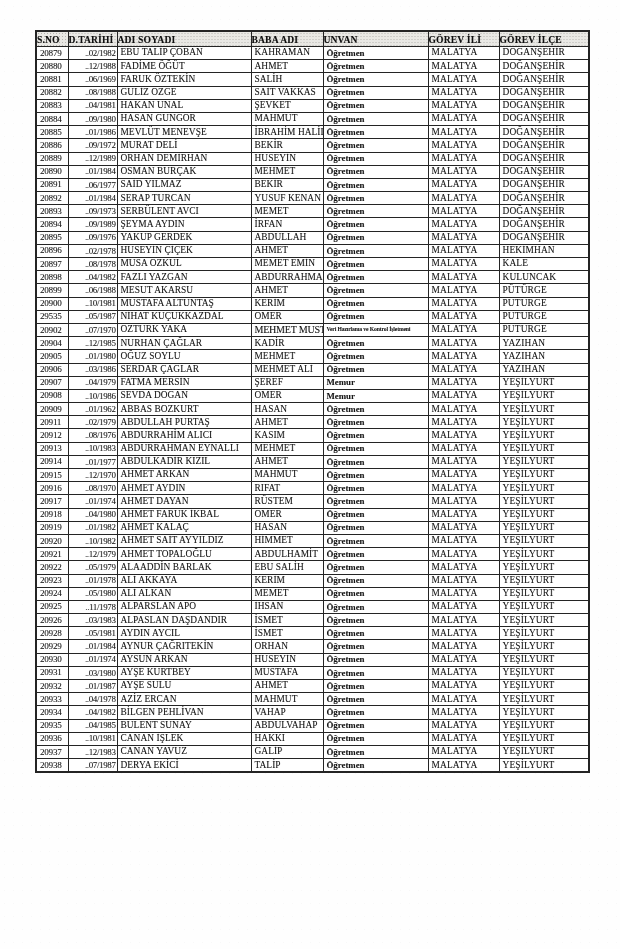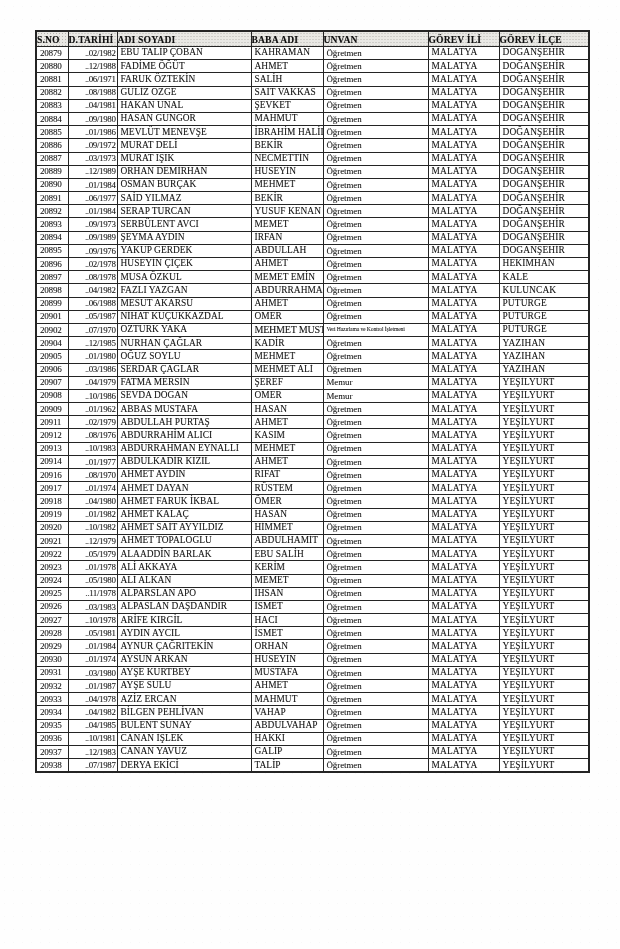--- a/index.html
+++ b/index.html
@@ -49,21 +49,21 @@
     padding:0 1px 0 3px;
     color:#161616;
     white-space:nowrap;
     overflow:hidden;
     line-height:1;
     text-shadow:0.3px 0.3px 0 rgba(25,25,25,0.3);
   }
   td.c0{font-size:9px;letter-spacing:-0.2px;margin-left:11px;}
   td.c1{font-size:8.8px;letter-spacing:-0.3px;text-align:right;}
   td.c2,td.c3{letter-spacing:0.1px;}
-  td.c4{font-size:8.8px;}
+  td.c4{font-size:8.8px;font-weight:bold;}
   td.c5,td.c6{letter-spacing:0.2px;}
   td.tiny{font-size:5.6px;letter-spacing:-0.1px;}
   td.snug{font-size:10px;letter-spacing:-0.2px;}
 </style>
 </head>
 <body>
 
 <div class="page">
   <table class="doc">
     <colgroup>
@@ -100,21 +100,21 @@
           <td class="c0">20880</td>
           <td class="c1">..12/1988</td>
           <td class="c2">FADİME ÖĞÜT</td>
           <td class="c3">AHMET</td>
           <td class="c4">Öğretmen</td>
           <td class="c5">MALATYA</td>
           <td class="c6">DOĞANŞEHİR</td>
         </tr>
         <tr>
           <td class="c0">20881</td>
-          <td class="c1">..06/1971</td>
+          <td class="c1">..06/1969</td>
           <td class="c2">FARUK ÖZTEKİN</td>
           <td class="c3">SALİH</td>
           <td class="c4">Öğretmen</td>
           <td class="c5">MALATYA</td>
           <td class="c6">DOĞANŞEHİR</td>
         </tr>
         <tr>
           <td class="c0">20882</td>
           <td class="c1">..08/1988</td>
           <td class="c2">GÜLİZ ÖZGE</td>
@@ -153,29 +153,20 @@
         <tr>
           <td class="c0">20886</td>
           <td class="c1">..09/1972</td>
           <td class="c2">MURAT DELİ</td>
           <td class="c3">BEKİR</td>
           <td class="c4">Öğretmen</td>
           <td class="c5">MALATYA</td>
           <td class="c6">DOĞANŞEHİR</td>
         </tr>
         <tr>
-          <td class="c0">20887</td>
-          <td class="c1">..03/1973</td>
-          <td class="c2">MURAT IŞIK</td>
-          <td class="c3">NECMETTİN</td>
-          <td class="c4">Öğretmen</td>
-          <td class="c5">MALATYA</td>
-          <td class="c6">DOĞANŞEHİR</td>
-        </tr>
-        <tr>
           <td class="c0">20889</td>
           <td class="c1">..12/1989</td>
           <td class="c2">ORHAN DEMİRHAN</td>
           <td class="c3">HÜSEYİN</td>
           <td class="c4">Öğretmen</td>
           <td class="c5">MALATYA</td>
           <td class="c6">DOĞANŞEHİR</td>
         </tr>
         <tr>
           <td class="c0">20890</td>
@@ -261,21 +252,30 @@
         <tr>
           <td class="c0">20899</td>
           <td class="c1">..06/1988</td>
           <td class="c2">MESUT AKARSU</td>
           <td class="c3">AHMET</td>
           <td class="c4">Öğretmen</td>
           <td class="c5">MALATYA</td>
           <td class="c6">PÜTÜRGE</td>
         </tr>
         <tr>
-          <td class="c0">20901</td>
+          <td class="c0">20900</td>
+          <td class="c1">..10/1981</td>
+          <td class="c2">MUSTAFA ALTUNTAŞ</td>
+          <td class="c3">KERİM</td>
+          <td class="c4">Öğretmen</td>
+          <td class="c5">MALATYA</td>
+          <td class="c6">PÜTÜRGE</td>
+        </tr>
+        <tr>
+          <td class="c0">29535</td>
           <td class="c1">..05/1987</td>
           <td class="c2">NİHAT KÜÇÜKKAZDAL</td>
           <td class="c3">ÖMER</td>
           <td class="c4">Öğretmen</td>
           <td class="c5">MALATYA</td>
           <td class="c6">PÜTÜRGE</td>
         </tr>
         <tr>
           <td class="c0">20902</td>
           <td class="c1">..07/1970</td>
@@ -326,21 +326,21 @@
           <td class="c1">..10/1986</td>
           <td class="c2">SEVDA DOĞAN</td>
           <td class="c3">ÖMER</td>
           <td class="c4">Memur</td>
           <td class="c5">MALATYA</td>
           <td class="c6">YEŞİLYURT</td>
         </tr>
         <tr>
           <td class="c0">20909</td>
           <td class="c1">..01/1962</td>
-          <td class="c2">ABBAS MUSTAFA</td>
+          <td class="c2">ABBAS BOZKURT</td>
           <td class="c3">HASAN</td>
           <td class="c4">Öğretmen</td>
           <td class="c5">MALATYA</td>
           <td class="c6">YEŞİLYURT</td>
         </tr>
         <tr>
           <td class="c0">20911</td>
           <td class="c1">..02/1979</td>
           <td class="c2">ABDULLAH PURTAŞ</td>
           <td class="c3">AHMET</td>
@@ -369,20 +369,29 @@
         <tr>
           <td class="c0">20914</td>
           <td class="c1">..01/1977</td>
           <td class="c2">ABDÜLKADİR KIZIL</td>
           <td class="c3">AHMET</td>
           <td class="c4">Öğretmen</td>
           <td class="c5">MALATYA</td>
           <td class="c6">YEŞİLYURT</td>
         </tr>
         <tr>
+          <td class="c0">20915</td>
+          <td class="c1">..12/1970</td>
+          <td class="c2">AHMET ARKAN</td>
+          <td class="c3">MAHMUT</td>
+          <td class="c4">Öğretmen</td>
+          <td class="c5">MALATYA</td>
+          <td class="c6">YEŞİLYURT</td>
+        </tr>
+        <tr>
           <td class="c0">20916</td>
           <td class="c1">..08/1970</td>
           <td class="c2">AHMET AYDIN</td>
           <td class="c3">RIFAT</td>
           <td class="c4">Öğretmen</td>
           <td class="c5">MALATYA</td>
           <td class="c6">YEŞİLYURT</td>
         </tr>
         <tr>
           <td class="c0">20917</td>
@@ -463,29 +472,20 @@
           <td class="c3">İHSAN</td>
           <td class="c4">Öğretmen</td>
           <td class="c5">MALATYA</td>
           <td class="c6">YEŞİLYURT</td>
         </tr>
         <tr>
           <td class="c0">20926</td>
           <td class="c1">..03/1983</td>
           <td class="c2">ALPASLAN DAŞDANDIR</td>
           <td class="c3">İSMET</td>
-          <td class="c4">Öğretmen</td>
-          <td class="c5">MALATYA</td>
-          <td class="c6">YEŞİLYURT</td>
-        </tr>
-        <tr>
-          <td class="c0">20927</td>
-          <td class="c1">..10/1978</td>
-          <td class="c2">ARİFE KIRGİL</td>
-          <td class="c3">HACI</td>
           <td class="c4">Öğretmen</td>
           <td class="c5">MALATYA</td>
           <td class="c6">YEŞİLYURT</td>
         </tr>
         <tr>
           <td class="c0">20928</td>
           <td class="c1">..05/1981</td>
           <td class="c2">AYDIN AYCIL</td>
           <td class="c3">İSMET</td>
           <td class="c4">Öğretmen</td>

